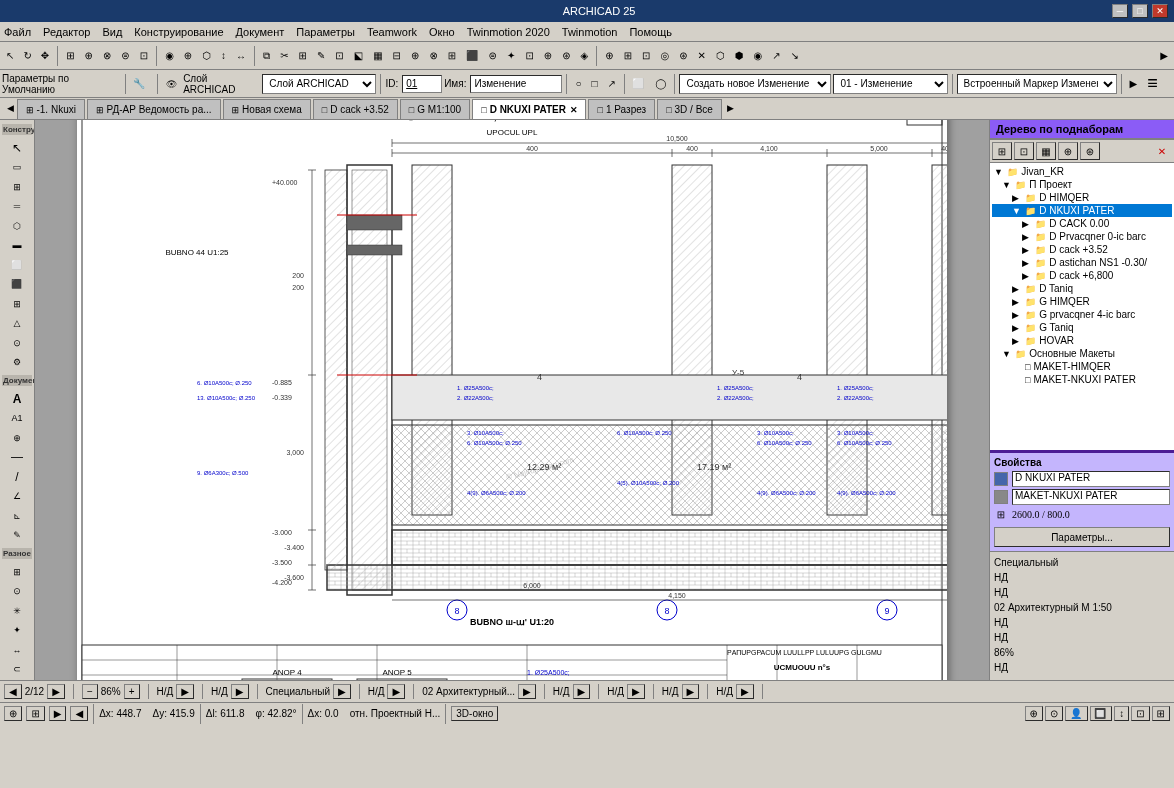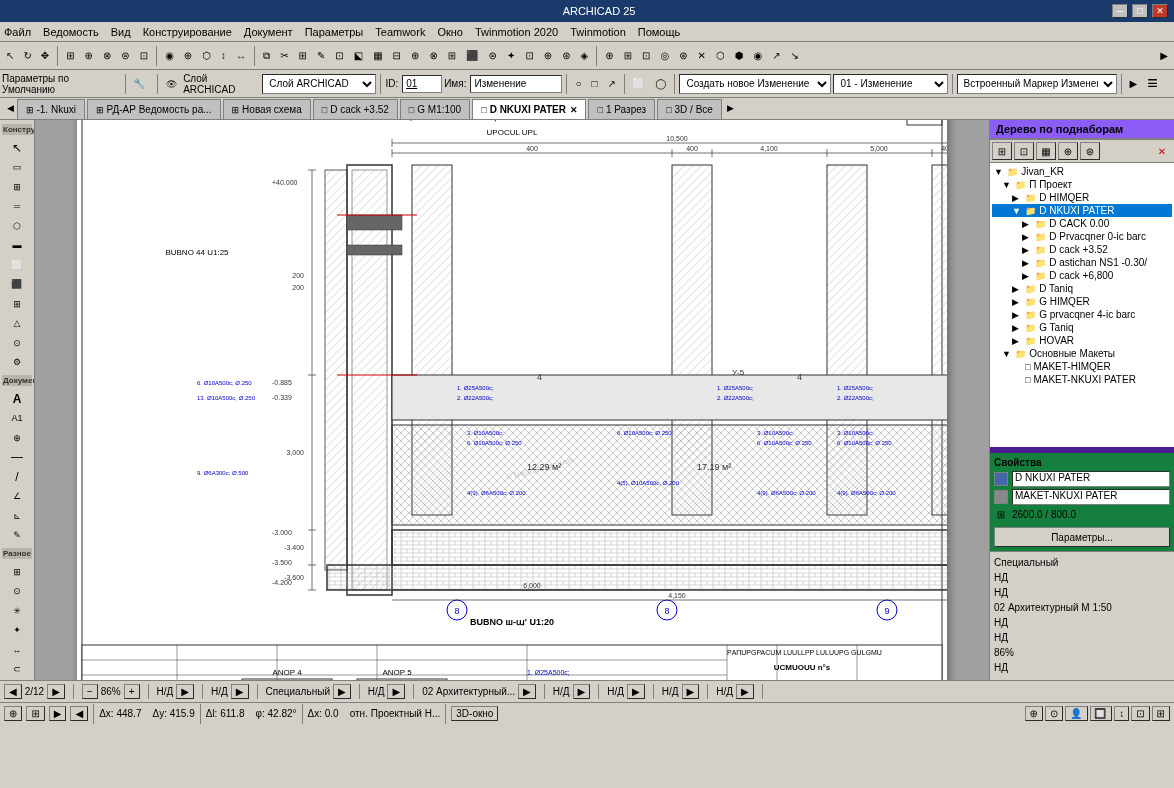--- a/index.html
+++ b/index.html
@@ -46,28 +46,28 @@
     .tree-item.selected { background: #0078d4; color: white; }
     .tree-toggle { width: 12px; font-size: 9px; margin-right: 1px; }
     .tree-icon { margin-right: 3px; font-size: 9px; }
     .indent1 { padding-left: 10px; }
     .indent2 { padding-left: 20px; }
     .indent3 { padding-left: 30px; }
 
     #right-panel-toolbar { display: flex; background: #d4d0c8; border-top: 1px solid #808080; border-bottom: 1px solid #808080; padding: 2px; gap: 2px; align-items: center; }
     .rp-btn { width: 20px; height: 18px; background: #d4d0c8; border: 1px outset #808080; display: flex; align-items: center; justify-content: center; font-size: 10px; cursor: pointer; }
 
-    #properties-section { padding: 4px; background: #15803d; border-top: 6px solid #4c1d95; font-size: 10px; }
+    #properties-section { padding: 4px; background: #c4b5fd; border-top: 3px solid #4c1d95; font-size: 10px; }
     .prop-header { font-weight: bold; margin-bottom: 3px; }
     .prop-row { display: flex; align-items: center; margin-bottom: 2px; gap: 4px; }
     .prop-label { width: 14px; height: 14px; background: #c0c0c0; border: 1px solid #808080; }
     .prop-value { flex: 1; height: 16px; border: 1px inset #808080; background: white; font-size: 10px; padding: 0 2px; overflow: hidden; white-space: nowrap; }
     .prop-row2 { display: flex; align-items: center; margin-bottom: 2px; }
     .prop-icon { width: 14px; height: 14px; margin-right: 4px; font-size: 10px; display: flex; align-items: center; justify-content: center; }
-    .prop-text { font-size: 10px; }
+    .prop-text { font-size: 10px; font-family: Liberation Serif, serif; }
     .props-btn { width: 100%; height: 20px; background: #d4d0c8; border: 1px outset #808080; font-size: 10px; cursor: pointer; margin-top: 4px; }
 
     #special-section { padding: 4px; background: #d4d0c8; border-top: 1px solid #808080; font-size: 10px; }
     .spec-row { display: flex; justify-content: space-between; margin-bottom: 2px; padding: 1px 0; }
     .spec-label { font-size: 10px; }
 
     
     #statusbar { display: flex; align-items: center; background: #d4d0c8; border-top: 1px solid #808080; height: 22px; padding: 0 4px; font-size: 10px; gap: 8px; }
     .sb-item { display: flex; align-items: center; gap: 3px; border-right: 1px solid #808080; padding-right: 8px; }
     .sb-btn { padding: 1px 4px; background: #d4d0c8; border: 1px outset #808080; cursor: pointer; font-size: 10px; }
@@ -89,21 +89,21 @@
   <div class="title">ARCHICAD 25</div>
   <div class="controls">
     <div class="ctrl-btn">─</div>
     <div class="ctrl-btn">□</div>
     <div class="ctrl-btn" style="background:#c0392b;color:white;">✕</div>
   </div>
 </div>
 
 <div id="menubar">
   <span>Файл</span>
-  <span>Ведомость</span>
+  <span>Редактор</span>
   <span>Вид</span>
   <span>Конструирование</span>
   <span>Документ</span>
   <span>Параметры</span>
   <span>Teamwork</span>
   <span>Окно</span>
   <span>Twinmotion 2020</span>
   <span>Twinmotion</span>
   <span>Помощь</span>
 </div>

